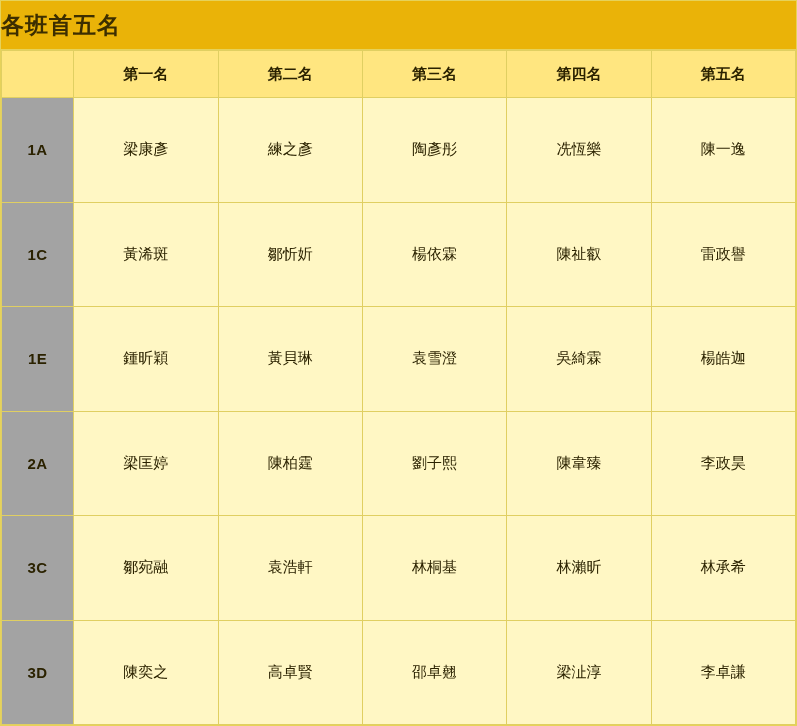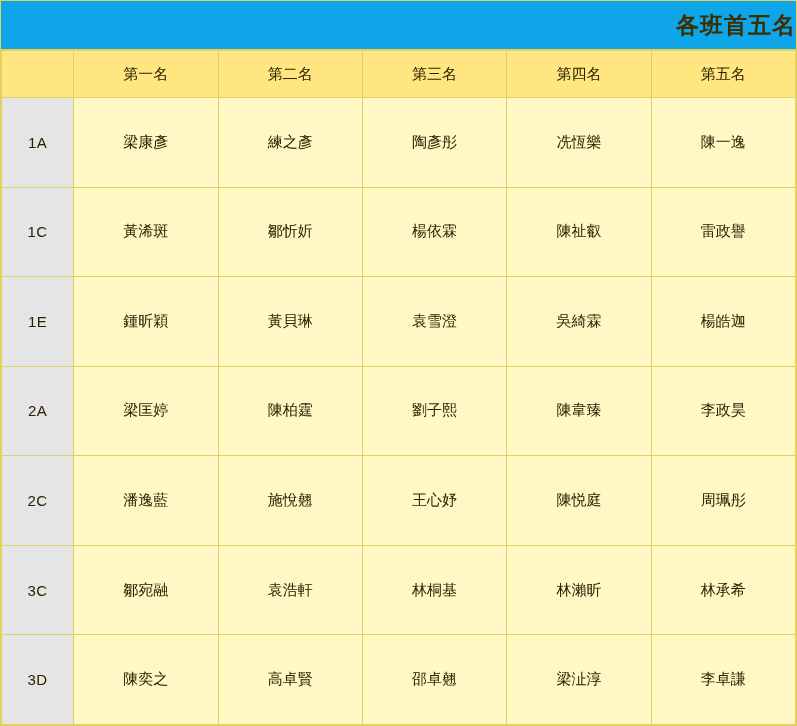--- a/index.html
+++ b/index.html
@@ -18,25 +18,25 @@
     height: 726px;
     box-sizing: border-box;
     background: #fff7c4;
     border: 1px solid #e6d25a;
     display: flex;
     flex-direction: column;
   }
   .title-bar {
     height: 48px;
     flex: 0 0 48px;
-    background: #0ea5e9;
+    background: #eab308;
     border-bottom: 1px solid #e6d25a;
     display: flex;
     align-items: center;
-    justify-content: flex-end;
+    justify-content: flex-start;
   }
   .title-text {
     font-size: 23px;
     font-weight: bold;
     color: #3c2e00;
     letter-spacing: 1px;
   }
   table {
     border-collapse: collapse;
     width: 100%;
@@ -47,38 +47,38 @@
     border: 1px solid #e0cf62;
     text-align: center;
     vertical-align: middle;
     font-size: 15px;
     color: #2b2200;
     padding: 0;
   }
   thead th {
     height: 46px;
     background: #ffe680;
-    font-weight: normal;
+    font-weight: bold;
     font-size: 15px;
   }
   thead th.corner {
     background: #ffe680;
   }
   tbody tr {
     height: 48.5px;
   }
   tbody td {
     background: #fff7c4;
     font-size: 15px;
   }
   tbody td.class-cell {
-    font-weight: normal;
+    font-weight: bold;
     font-size: 15px;
     letter-spacing: 0.5px;
-    background: #e5e5e5;
+    background: #a3a3a3;
   }
   col.c0 { width: 72px; }
   col.c1, col.c2, col.c3, col.c4, col.c5 { width: 144px; }
 </style>
 </head>
 <body>
 
 <div class="sheet">
   <div class="title-bar">
     <div class="title-text">各班首五名</div>
@@ -129,28 +129,20 @@
       </tr>
       <tr>
         <td class="class-cell">2A</td>
         <td>梁匡婷</td>
         <td>陳柏霆</td>
         <td>劉子熙</td>
         <td>陳韋臻</td>
         <td>李政昊</td>
       </tr>
       <tr>
-        <td class="class-cell">2C</td>
-        <td>潘逸藍</td>
-        <td>施悅翹</td>
-        <td>王心妤</td>
-        <td>陳悦庭</td>
-        <td>周珮彤</td>
-      </tr>
-      <tr>
         <td class="class-cell">3C</td>
         <td>鄒宛融</td>
         <td>袁浩軒</td>
         <td>林桐基</td>
         <td>林瀨昕</td>
         <td>林承希</td>
       </tr>
       <tr>
         <td class="class-cell">3D</td>
         <td>陳奕之</td>

